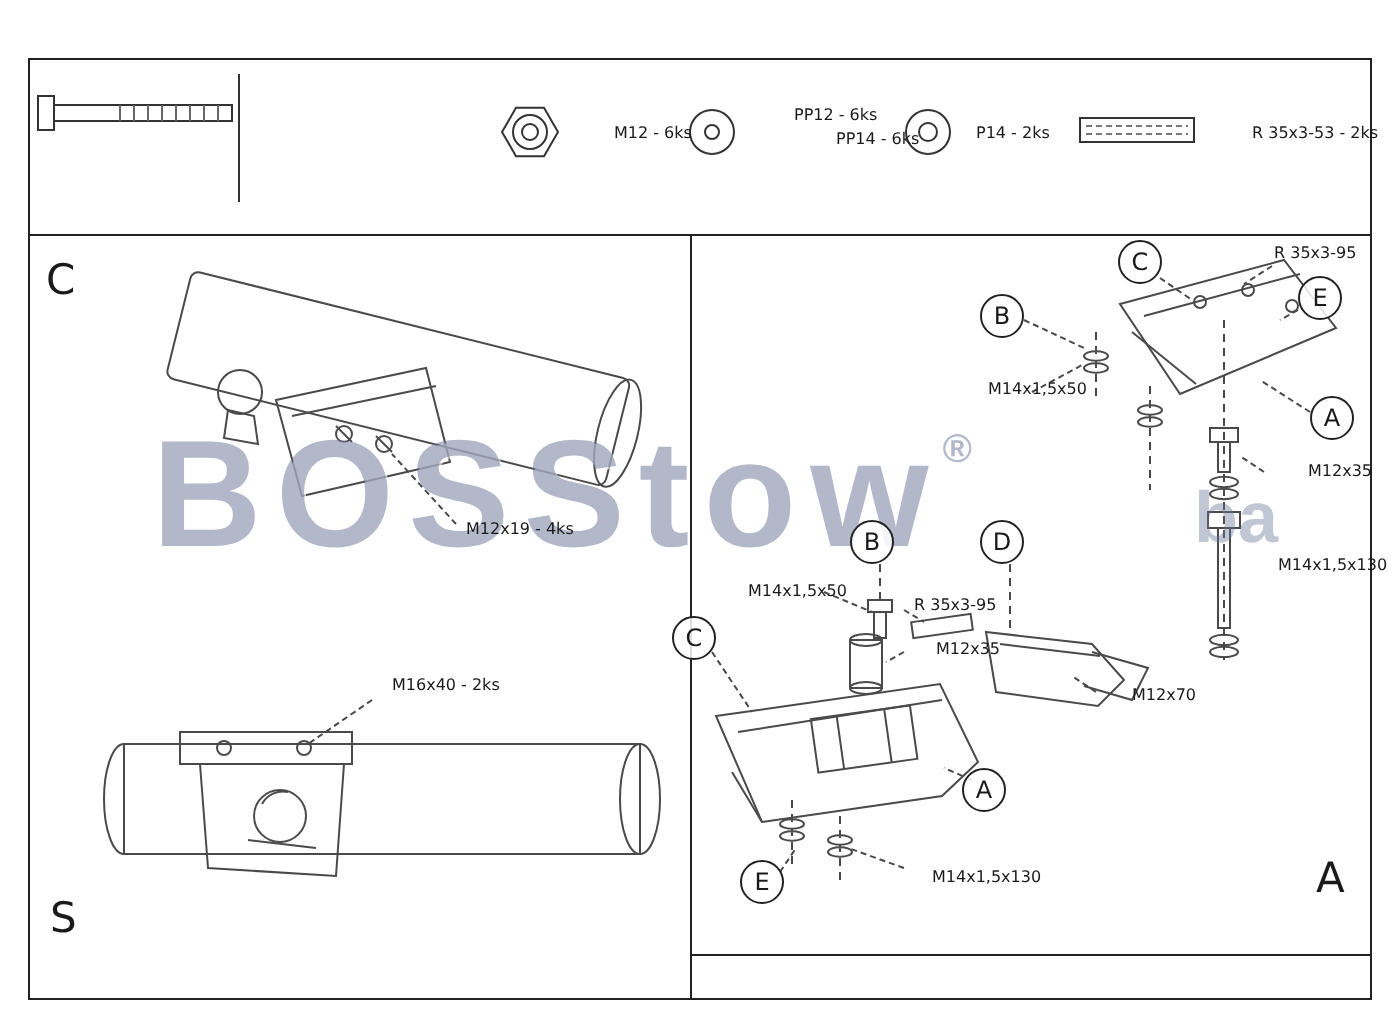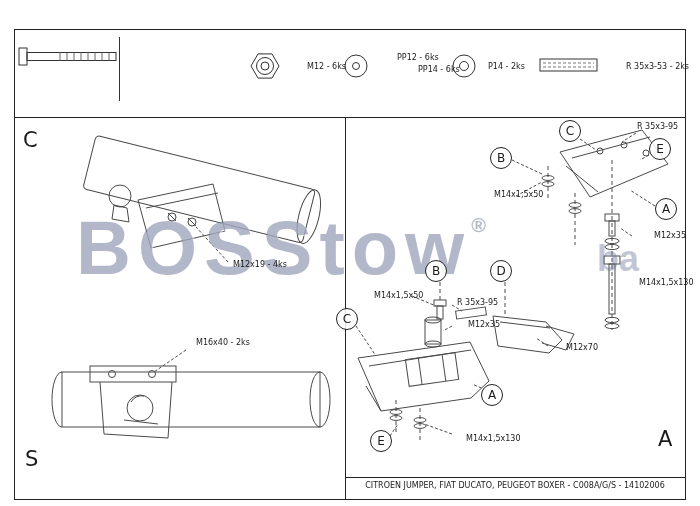--- a/index.html
+++ b/index.html
@@ -213,15 +213,14 @@
   <div class="lbl" style="left:617px;top:122px">R 35x3-95</div>
   <div class="lbl" style="left:474px;top:190px">M14x1,5x50</div>
   <div class="lbl" style="left:634px;top:231px">M12x35</div>
   <div class="lbl" style="left:619px;top:278px">M14x1,5x130</div>
   <div class="lbl" style="left:354px;top:291px">M14x1,5x50</div>
   <div class="lbl" style="left:437px;top:298px">R 35x3-95</div>
   <div class="lbl" style="left:448px;top:320px">M12x35</div>
   <div class="lbl" style="left:546px;top:343px">M12x70</div>
   <div class="lbl" style="left:446px;top:434px">M14x1,5x130</div>
 
-  <div class="footer">CITROEN JUMPER, FIAT DUCATO, PEUGEOT BOXER - C008A/G/S - 14102006</div>
 
 </div>
 
 </body></html>

